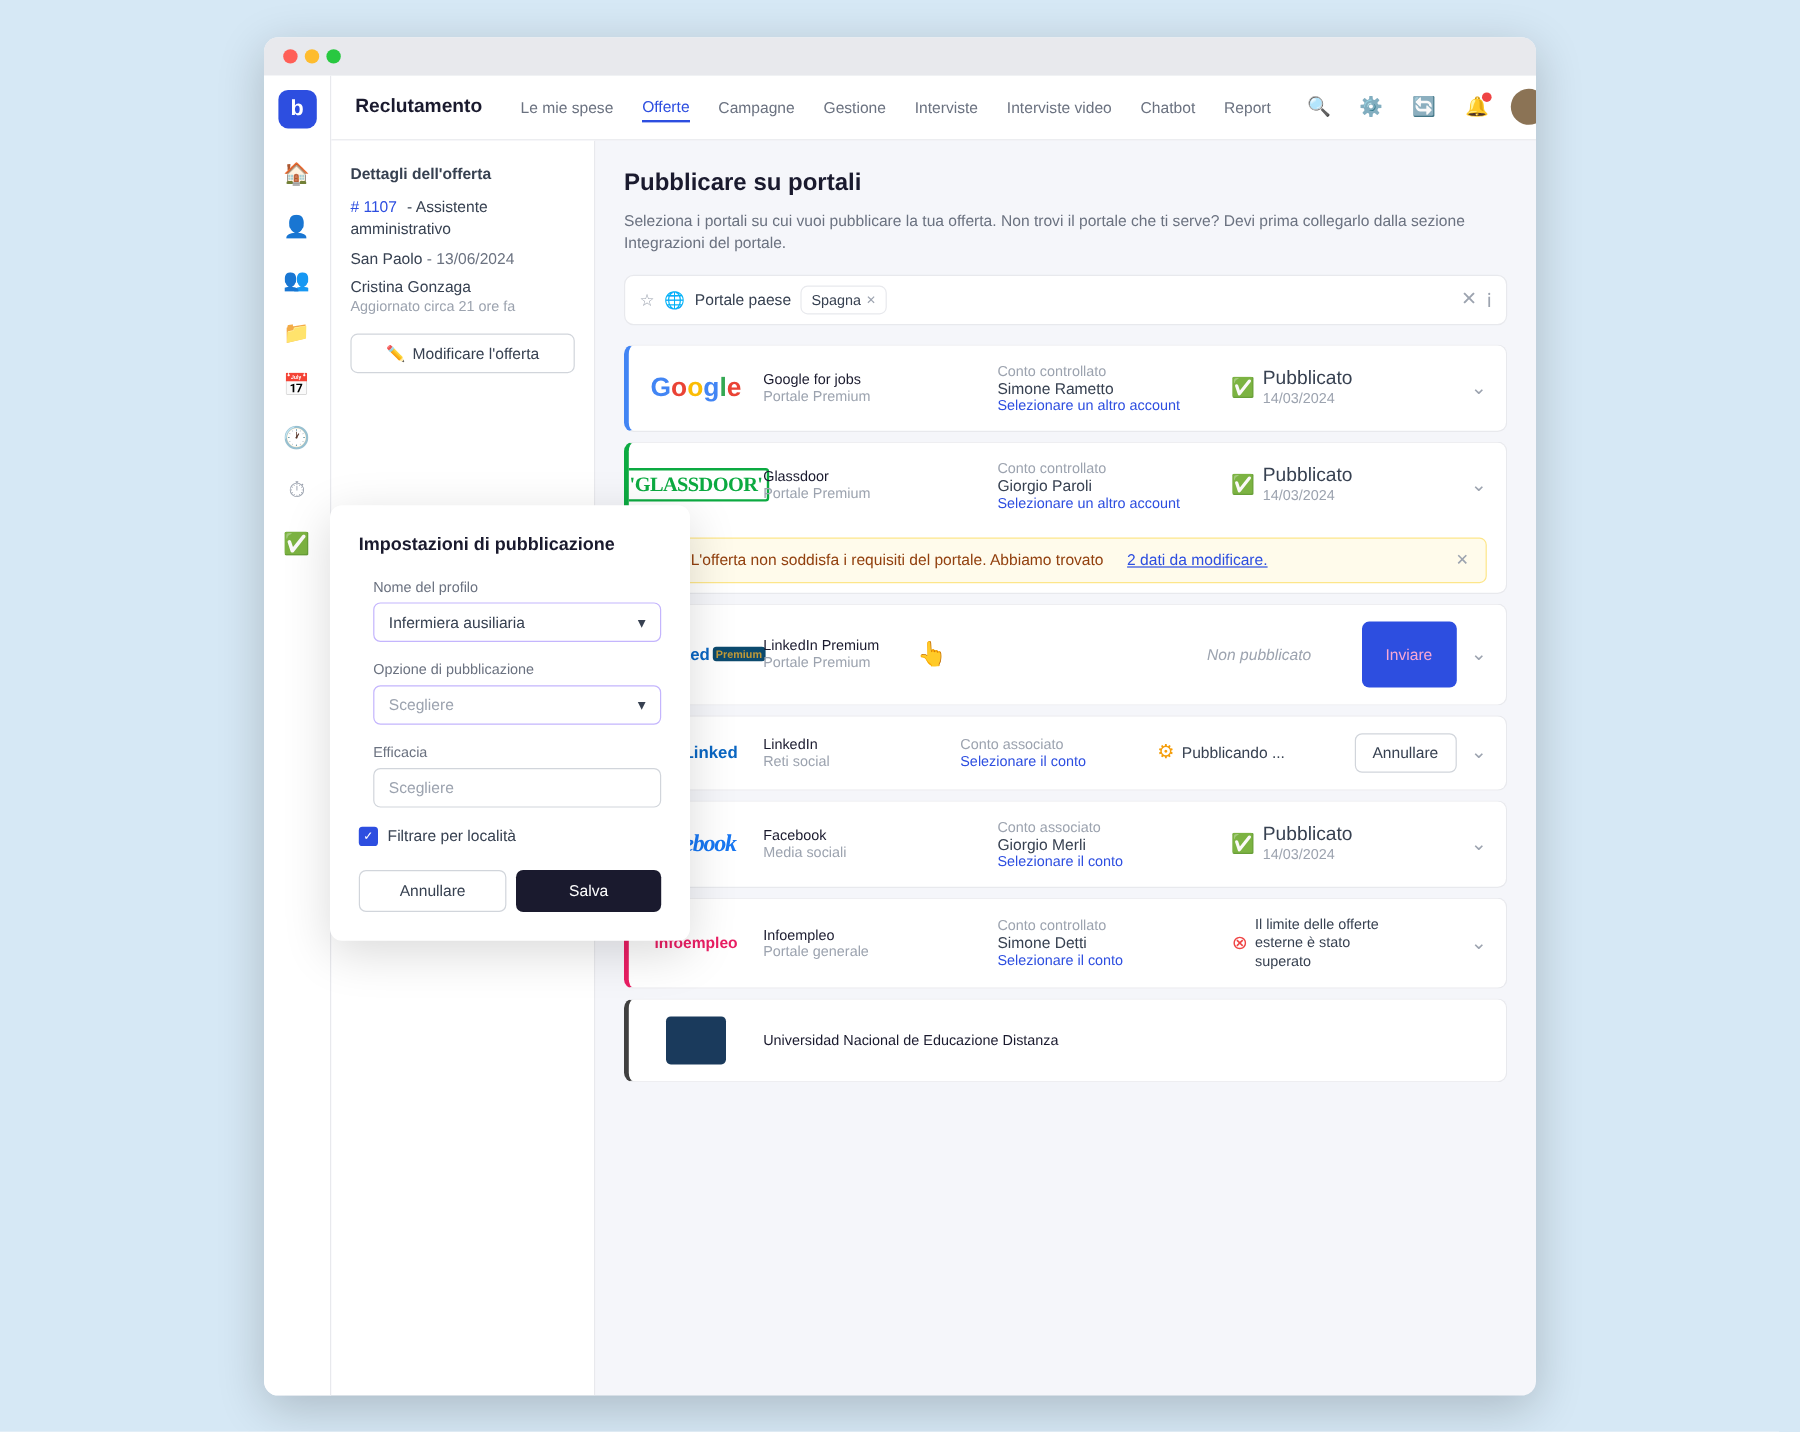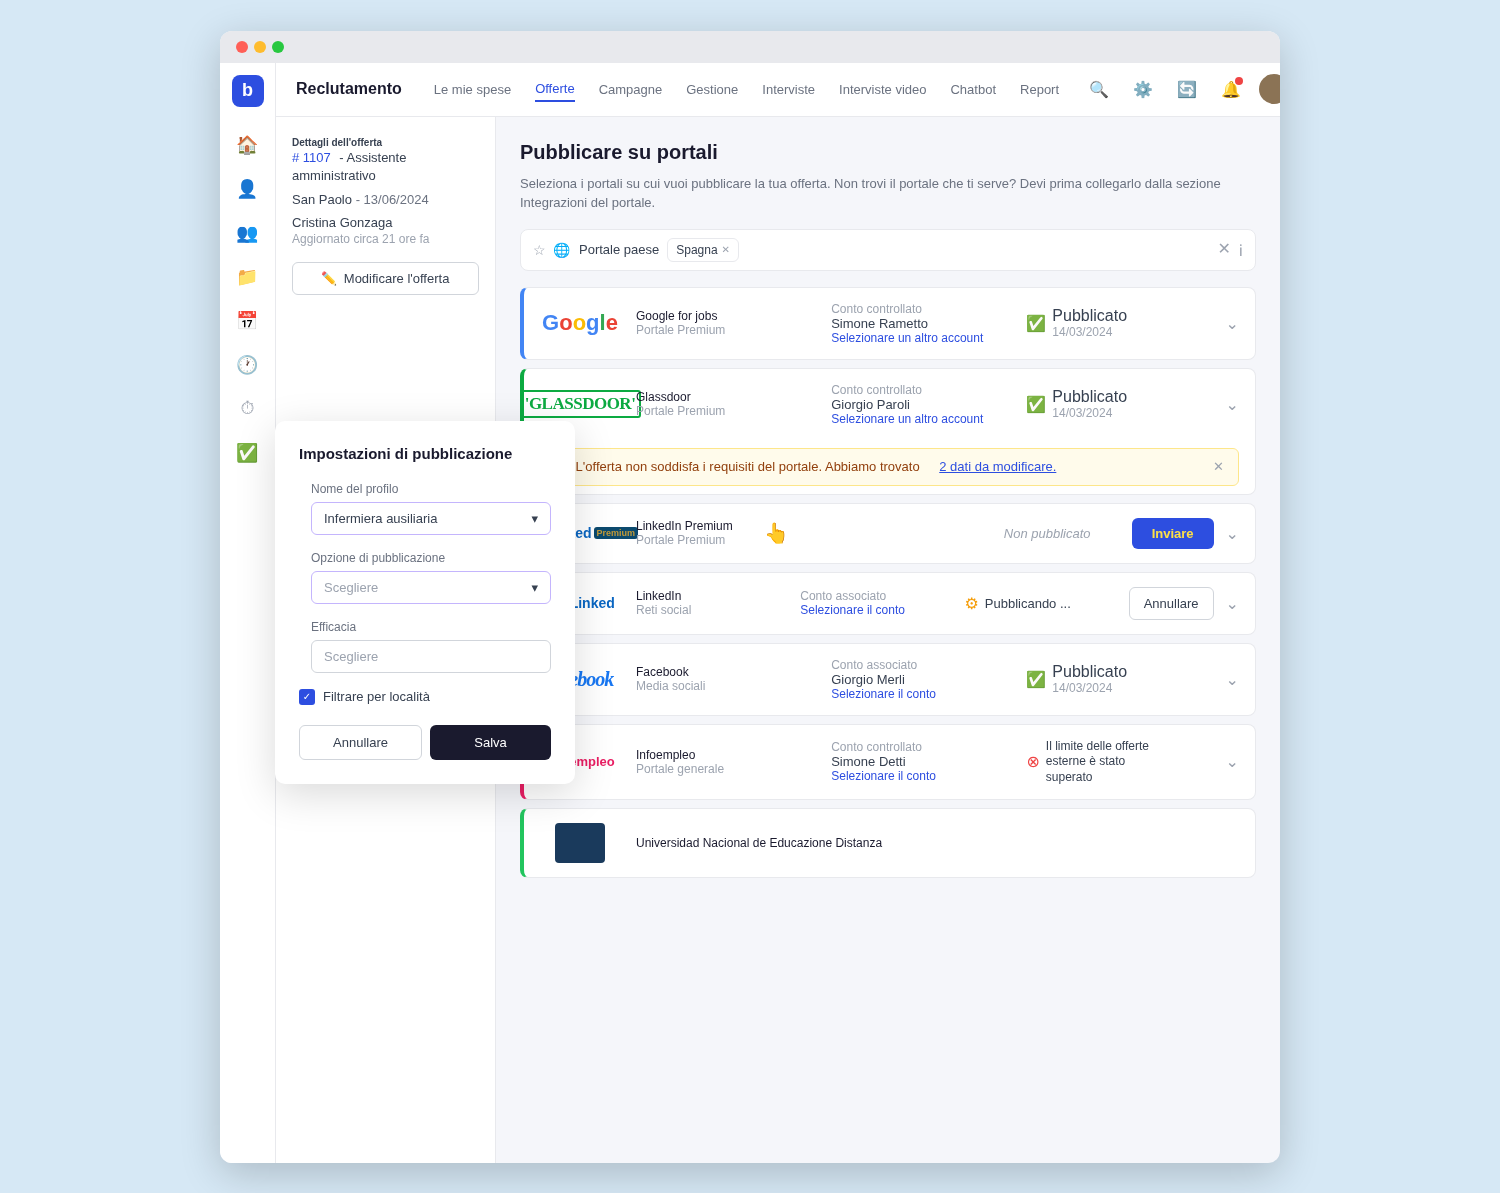--- a/index.html
+++ b/index.html
@@ -144,23 +144,24 @@
 
     
     .left-panel {
       width: 220px;
       background: #fff;
       border-right: 1px solid #e8e9ed;
       padding: 20px 16px;
       flex-shrink: 0;
     }
     .offer-details-title {
-      font-size: 10px;
+      font-size: 13px;
       font-weight: 600;
       color: #374151;
+      margin-bottom: 12px;
     }
     .offer-id-link {
       color: #2d4ee0;
       font-size: 13px;
       font-weight: 500;
     }
     .offer-role {
       color: #374151;
       font-size: 13px;
       margin-left: 4px;
@@ -326,26 +327,26 @@
     .spinner-icon { color: #f59e0b; font-size: 16px; }
     .error-icon { color: #ef4444; font-size: 16px; }
 
     .portal-actions {
       display: flex;
       align-items: center;
       gap: 8px;
     }
     .send-button {
       background: #2d4ee0;
-      color: #fde047;
+      color: #f9a8d4;
       border: none;
       border-radius: 6px;
-      padding: 8px 20px;
-      font-size: 13px;
-      font-weight: 700;
+      padding: 20px 20px;
+      font-size: 13px;
+      font-weight: 400;
       cursor: pointer;
     }
     .cancel-button {
       background: #fff;
       color: #374151;
       border: 1px solid #d1d5db;
       border-radius: 6px;
       padding: 8px 14px;
       font-size: 13px;
       cursor: pointer;
@@ -374,21 +375,21 @@
     .warning-link { color: #2d4ee0; cursor: pointer; text-decoration: underline; }
     .warning-close { margin-left: auto; cursor: pointer; color: #9ca3af; }
 
     
     .portal-card.google { border-left: 4px solid #4285f4; }
     .portal-card.glassdoor { border-left: 4px solid #0caa41; }
     .portal-card.linkedin-premium { border-left: 4px solid #0a66c2; }
     .portal-card.linkedin { border-left: 4px solid #0a66c2; }
     .portal-card.facebook { border-left: 4px solid #1877f2; }
     .portal-card.infoempleo { border-left: 4px solid #e91e63; }
-    .portal-card.universidad { border-left: 4px solid #22c55e; }
+    .portal-card.universidad { border-left: 4px solid #404040; }
 
     
     .glassdoor-logo {
       font-family: Georgia, serif;
       font-size: 17px;
       font-weight: bold;
       color: #0caa41;
       border: 2px solid #0caa41;
       padding: 2px 4px;
       border-radius: 3px;

